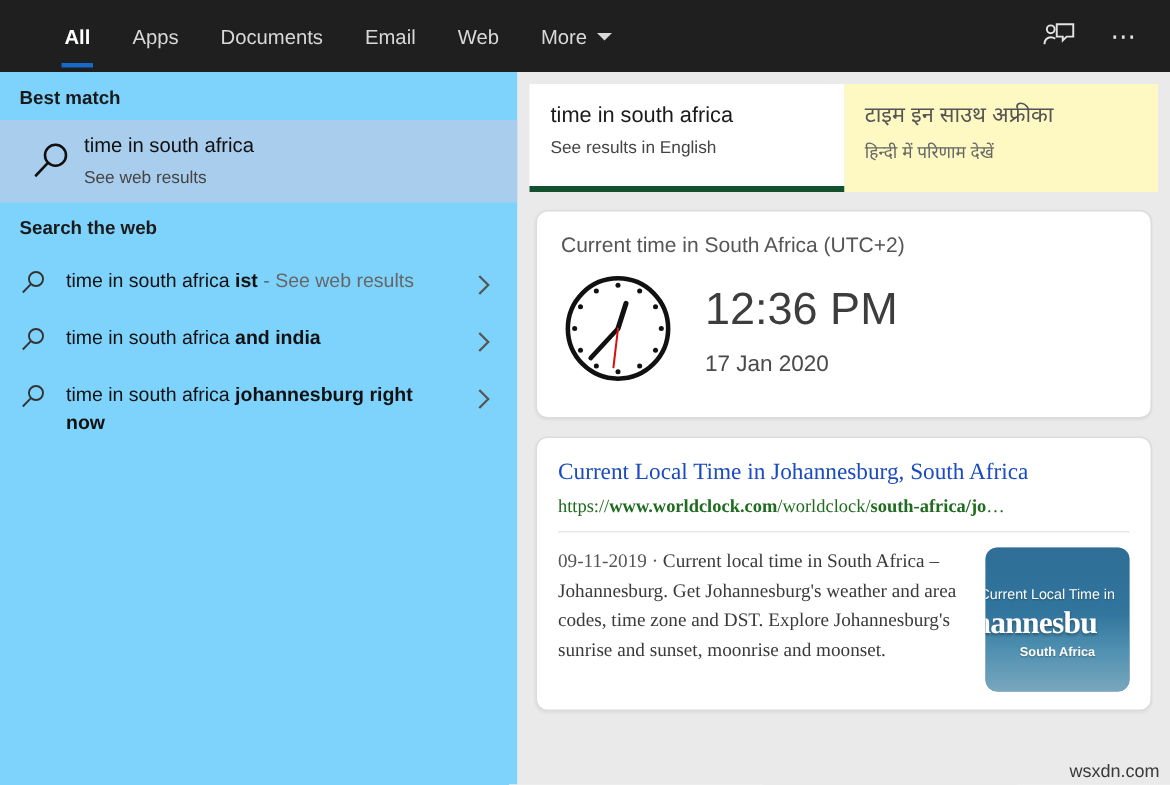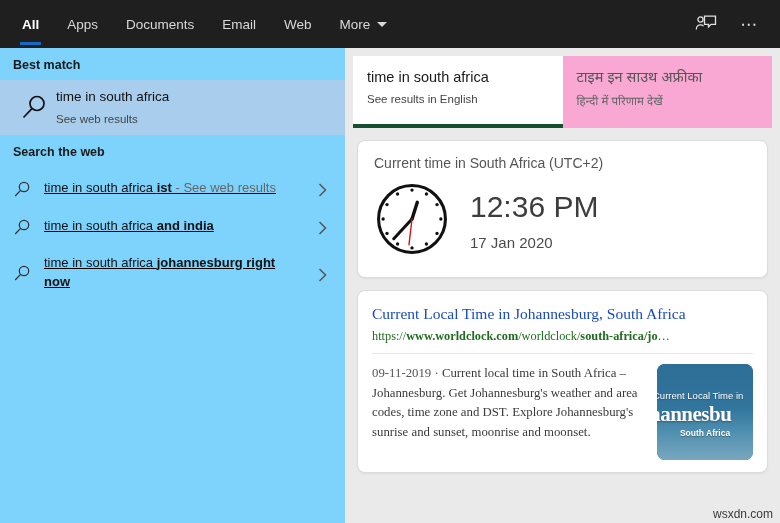--- a/index.html
+++ b/index.html
@@ -21,21 +21,21 @@
     background: #1f1f1f;
     display: flex;
     align-items: center;
     flex: 0 0 48px;
     position: relative;
   }
   .header-tabs {
     display: flex;
     align-items: center;
     height: 48px;
-    padding-left: 8px;
+    padding-left: 29px;
   }
   .htab {
     position: relative;
     height: 48px;
     display: flex; align-items: center;
     padding: 0 14px;
     color: #d8d8d8;
     font-size: 13.5px;
     cursor: default;
     white-space: nowrap;
@@ -91,24 +91,23 @@
     height: 55px;
   }
   .bm-icon { width: 44px; flex: 0 0 44px; display: flex; align-items: center; justify-content: center; }
   .bm-text { display: flex; flex-direction: column; justify-content: center; }
   .bm-title { font-size: 13.5px; color: #101010; line-height: 1.35; }
   .bm-sub { font-size: 11.5px; color: #444; margin-top: 7px; }
 
   .weblist { padding-top: 2px; }
   .webrow {
     display: flex;
-    align-items: center;
+    align-items: flex-start;
     padding: 9px 10px 9px 13px;
     min-height: 38px;
-    text-decoration: underline;
   }
   .wr-icon { width: 31px; flex: 0 0 31px; display: flex; align-items: flex-start; justify-content: flex-start; padding-top: 1px; }
   .wr-text { flex: 1; font-size: 13px; color: #111; line-height: 1.45; padding-right: 6px; }
   .wr-text b { font-weight: bold; }
   .wr-text .dim { color: #666; }
   .wr-chev { width: 26px; flex: 0 0 26px; display: flex; align-items: center; justify-content: center; color: #555; padding-top: 4px; }
 
   
   .right {
     flex: 1;
@@ -119,21 +118,21 @@
   }
   .tabs {
     display: flex;
     height: 72px;
     margin: 8px 8px 0 8px;
   }
   .rtab {
     flex: 0 0 50%;
     padding: 12px 14px 0 14px;
     position: relative;
-    background: #f9a8d4;
+    background: #fef9c3;
   }
   .rtab.active { background: #ffffff; }
   .rtab.active .tab-underline {
     position: absolute; left: 0; right: 0; bottom: 0;
     height: 4px; background: #14512f;
   }
   .rt-title { font-size: 14.5px; color: #1a1a1a; line-height: 1.3; }
   .rtab:not(.active) .rt-title { color: #555; }
   .rt-sub { font-size: 11.5px; color: #444; margin-top: 6px; }
   .rtab:not(.active) .rt-sub { color: #666; }

